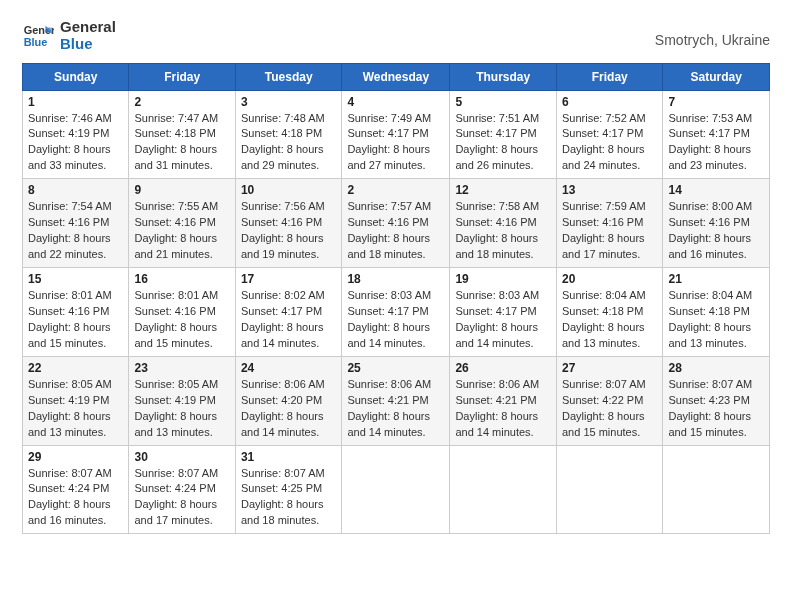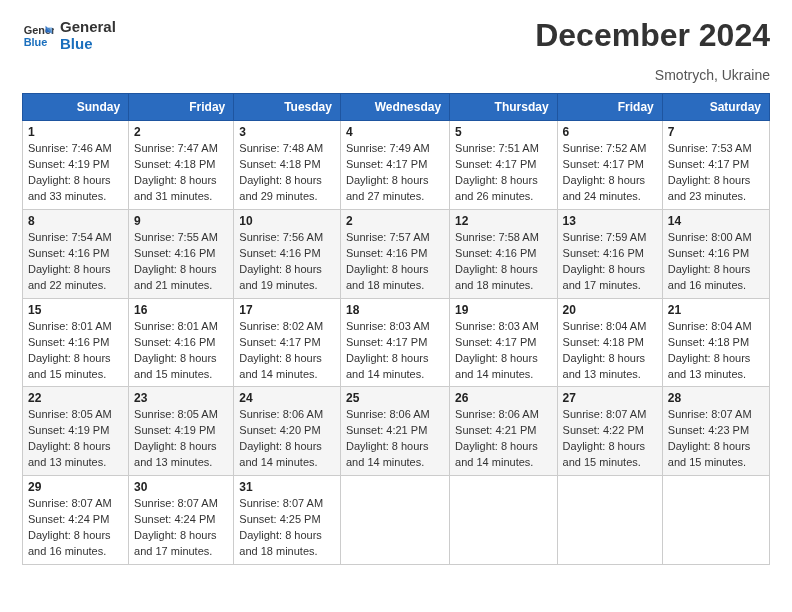--- a/index.html
+++ b/index.html
@@ -48,22 +48,22 @@
     .calendar {
       width: 100%;
       border-collapse: collapse;
       font-size: 9.5px;
     }
     .calendar thead th {
       background: #2a6bbf;
       color: #fff;
       font-size: 12px;
       font-weight: bold;
-      padding: 6px 8px;
-      text-align: right;
+      padding: 6px 0;
+      text-align: center;
       border: 1px solid #1e55a0;
     }
     .calendar tbody td {
       border: 1px solid #ccc;
       vertical-align: top;
       padding: 4px 5px;
       width: 113px;
       min-height: 70px;
       background: #fff;
     }
@@ -97,21 +97,20 @@
         <text x="2" y="32" font-size="13" font-weight="bold" fill="#1a6fbd">Blue</text>
         <polygon points="28,8 36,16 28,16" fill="#2a6bbf"></polygon>
         <polygon points="28,10 36,10 36,18" fill="#5599dd" opacity="0.7"></polygon>
       </svg>
       <div style="line-height:1.15;">
         <div style="font-size:15px;font-weight:bold;color:#333;">General</div>
         <div style="font-size:15px;font-weight:bold;color:#1a6fbd;">Blue</div>
       </div>
     </div>
     <div class="title-area">
-      <div class="month-title">December 2024</div>
       <div class="subtitle">Smotrych, Ukraine</div>
     </div>
   </div>
 
   <table class="calendar">
     <thead>
       <tr id="dow-row">
           <th>Sunday</th>
           <th>Friday</th>
           <th>Tuesday</th>

